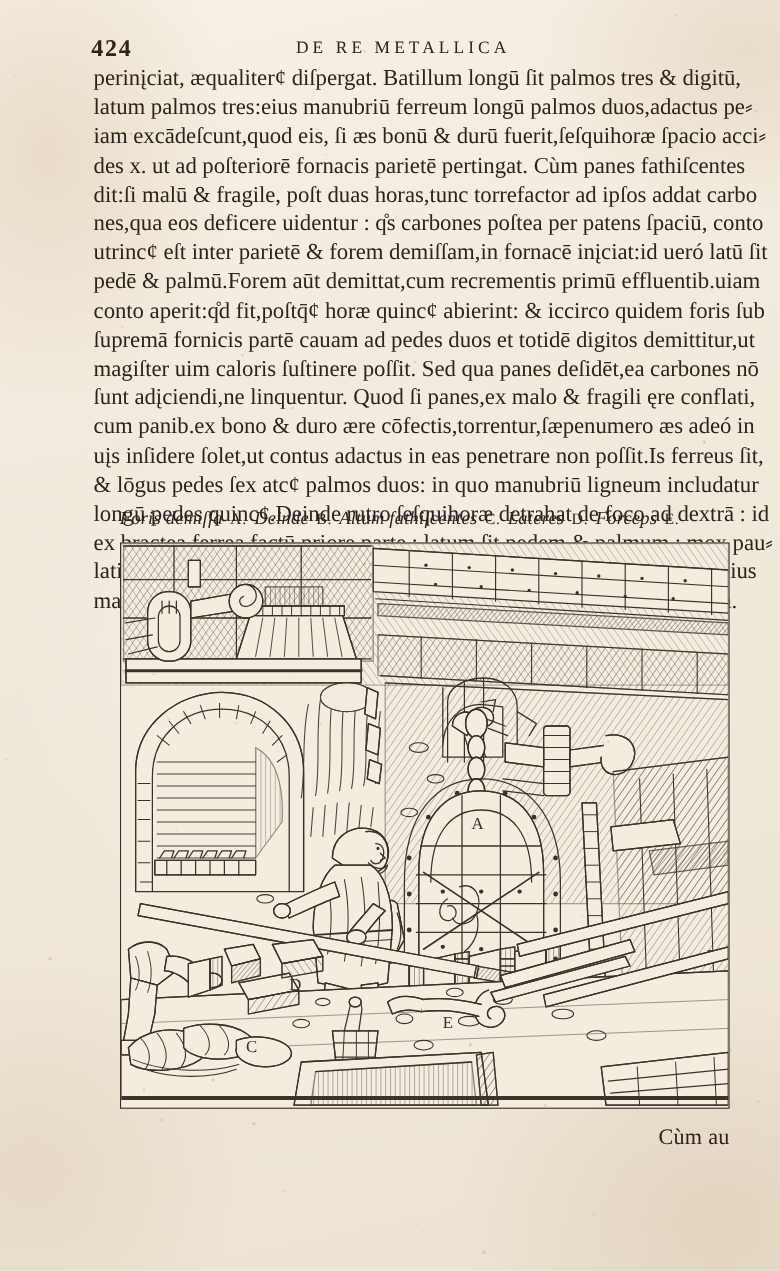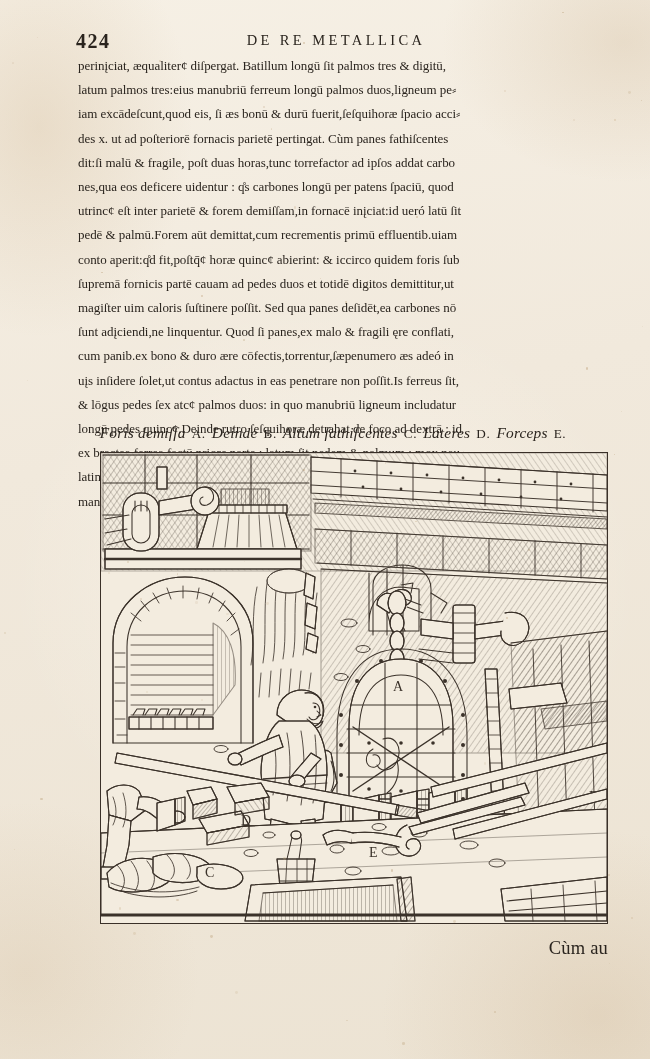--- a/index.html
+++ b/index.html
@@ -40,21 +40,21 @@
     position:absolute;left:0;right:0;top:2px;text-align:center;
     font-size:14.5px;letter-spacing:3.4px;
     padding-left:22px;
   }
 
   
   .textblock{
     position:absolute;left:78px;top:54px;width:512px;
   }
   .tline{
-    font-size:13px;line-height:24.2px;
+    font-size:19px;line-height:24.2px;
     white-space:nowrap;
     letter-spacing:-0.05px;
   }
 
   
   .caption{
     position:absolute;left:78px;top:424px;width:512px;
     text-align:center;
     font-size:15.4px;font-style:italic;
     letter-spacing:.2px;white-space:nowrap;
@@ -86,25 +86,25 @@
 
 <div class="page">
 
   <div class="header">
     <div class="folio">424</div>
     <div class="running-head">DE RE METALLICA</div>
   </div>
 
   <div class="textblock" id="textblock">
       <div class="tline">perinįciat, æqualiterȼ diſpergat. Batillum longū ſit palmos tres  &amp;  digitū,</div>
-      <div class="tline">latum palmos tres:eius manubriū ferreum longū palmos duos,ligneum pe⸗</div>
+      <div class="tline">latum palmos tres:eius manubriū ferreum longū palmos duos,adactus pe⸗</div>
       <div class="tline">iam excādeſcunt,quod eis, ſi æs bonū  &amp;  durū fuerit,ſeſquihoræ ſpacio acci⸗</div>
       <div class="tline">des  x.  ut ad poſteriorē fornacis parietē pertingat. Cùm panes fathiſcentes</div>
       <div class="tline">dit:ſi malū  &amp;  fragile, poſt duas horas,tunc torrefactor  ad ipſos addat carbo</div>
-      <div class="tline">nes,qua eos deficere uidentur : q̊s carbones longū per patens ſpaciū, quod</div>
+      <div class="tline">nes,qua eos deficere uidentur : q̊s carbones poſtea per patens ſpaciū, conto</div>
       <div class="tline">utrincȼ eſt inter parietē  &amp;  forem demiſſam,in fornacē inįciat:id ueró latū ſit</div>
       <div class="tline">pedē  &amp;  palmū.Forem aūt demittat,cum recrementis primū effluentib.uiam</div>
       <div class="tline">conto aperit:q̊d fit,poſtq̄ȼ horæ quincȼ abierint: &amp;  iccirco quidem foris ſub</div>
       <div class="tline">ſupremā fornicis partē cauam ad pedes duos et totidē digitos demittitur,ut</div>
       <div class="tline">magiſter uim caloris ſuſtinere poſſit. Sed qua panes deſidēt,ea carbones nō</div>
       <div class="tline">ſunt adįciendi,ne linquentur. Quod ſi panes,ex malo  &amp;  fragili ęre conflati,</div>
       <div class="tline">cum panib.ex bono  &amp;  duro ære cōfectis,torrentur,ſæpenumero æs adeó in</div>
       <div class="tline">uįs inſidere ſolet,ut contus adactus in eas penetrare non poſſit.Is ferreus ſit,</div>
       <div class="tline"> &amp;  lōgus pedes ſex atcȼ palmos duos: in quo manubriū ligneum includatur</div>
       <div class="tline">longū pedes quincȼ.Deinde rutro ſeſquihoræ detrahat de foco ad dextrā : id</div>

